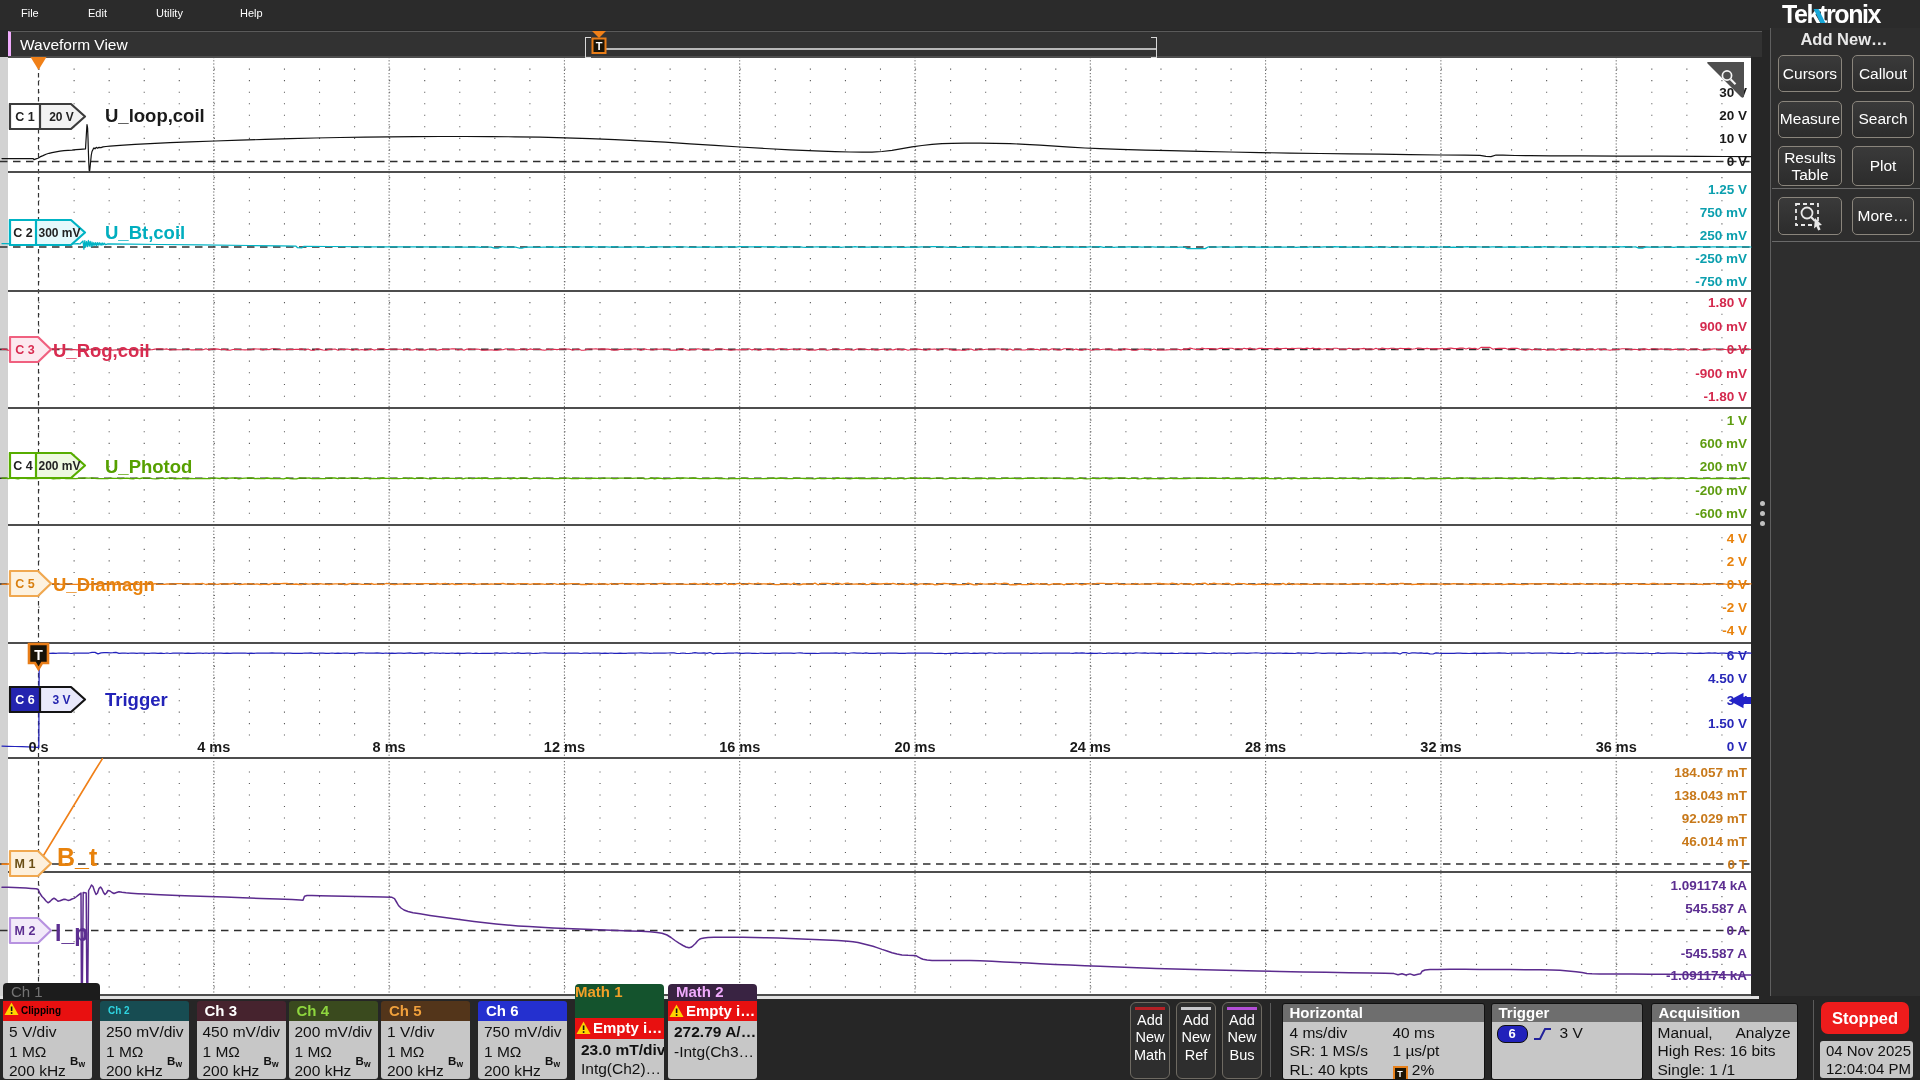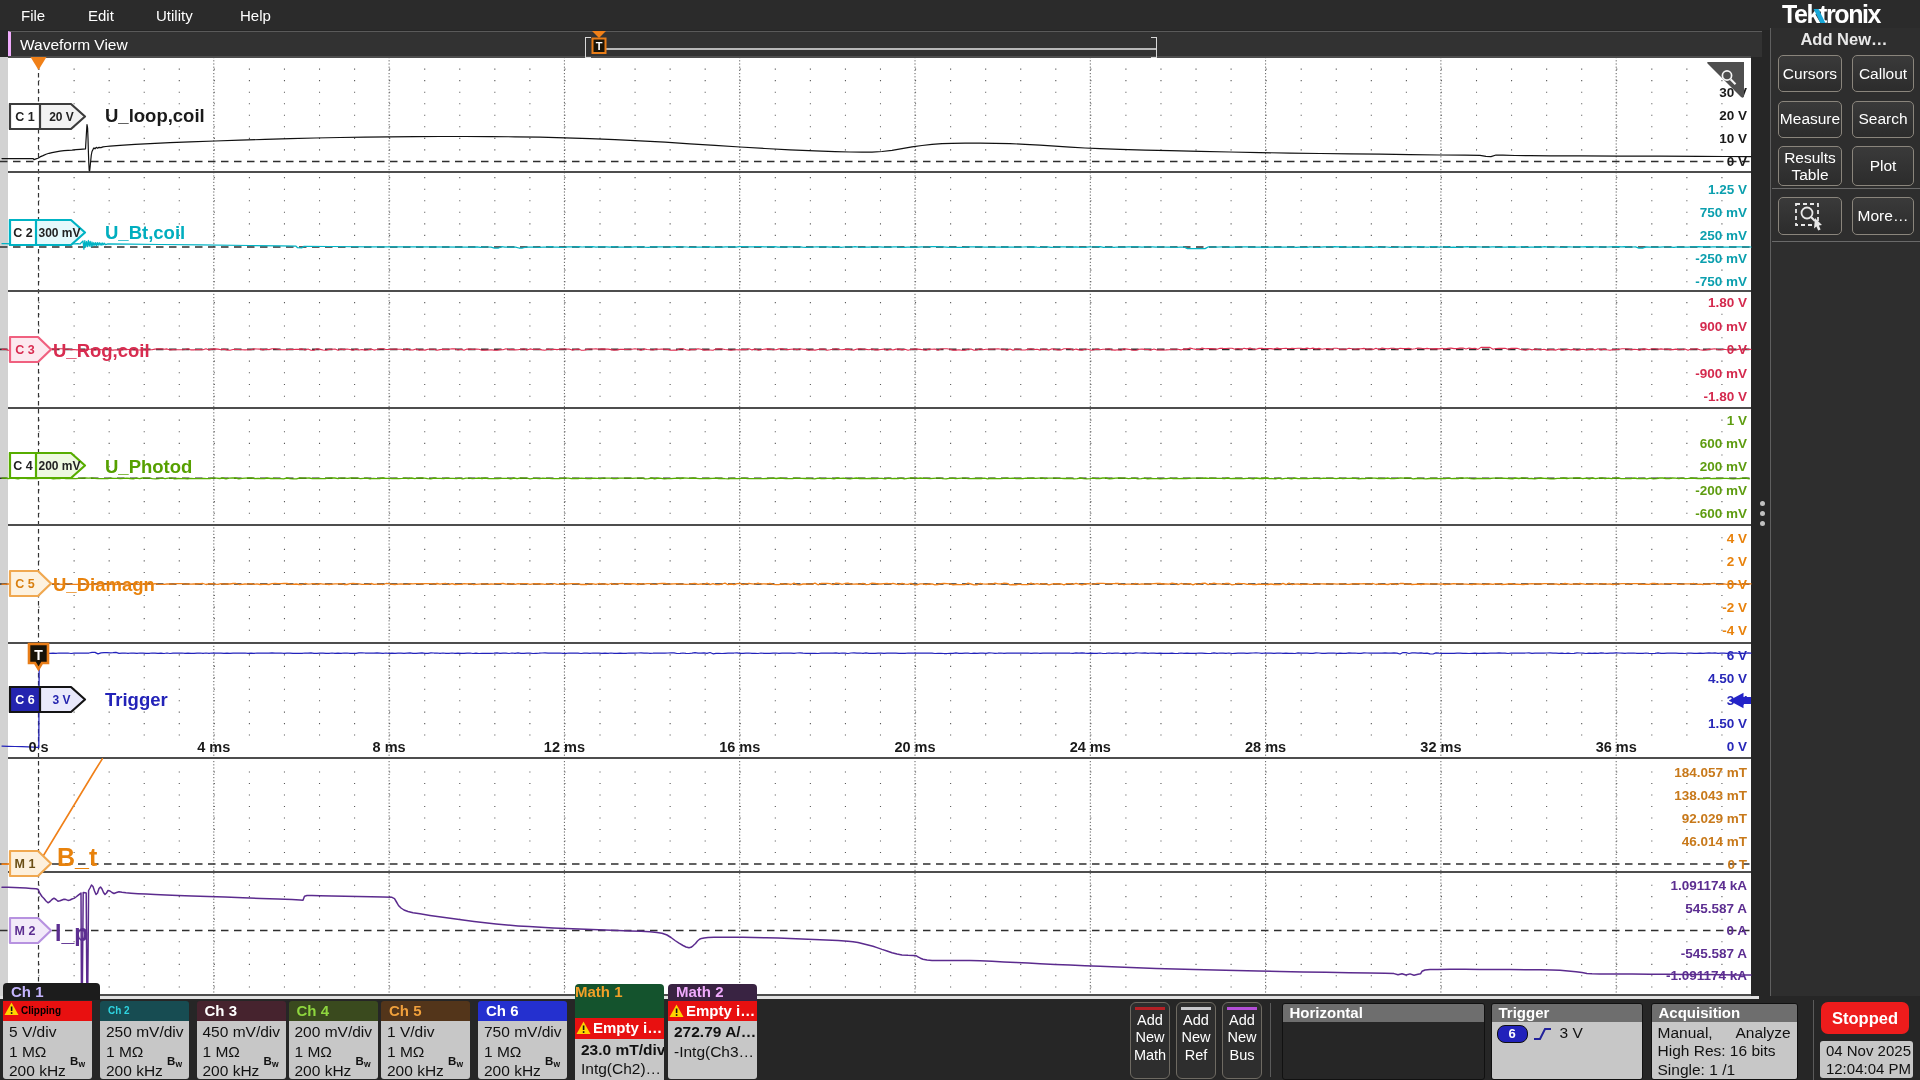--- a/index.html
+++ b/index.html
@@ -1,15 +1,15 @@
 <!DOCTYPE html>
 <html><head><meta charset="utf-8"><style>
 *{margin:0;padding:0;box-sizing:content-box}
 html,body{width:1920px;height:1080px;overflow:hidden;background:#262626;font-family:"Liberation Sans",sans-serif}
-#menubar{position:absolute;left:0;top:0;width:1920px;height:30px;background:#2b2b2b;color:#fff;font-size:15px}
+#menubar{position:absolute;left:0;top:0;width:1920px;height:30px;background:#2b2b2b;color:#fff;font-size:11px}
 #menubar span{position:absolute;top:7px}
 #wvbar{position:absolute;left:8px;top:31px;width:1751px;height:25px;background:#323232;border-top:1px solid #5a5a5a;border-left:3px solid #f0abfc;color:#fff;font-size:15.5px}
 #leftstrip{position:absolute;left:0;top:57px;width:8px;height:939px;background:#d2d2d2}
 #botstrip{position:absolute;left:0;top:995.5px;width:1759px;height:3.5px;background:#e2e2e2}
 </style></head>
 <body>
 <div id="menubar">
     <span style="left:21px">File</span>
     <span style="left:88px">Edit</span>
     <span style="left:156px">Utility</span>
@@ -234,21 +234,21 @@
   </svg>
 <div id="botstrip"></div>
 <div style="position:absolute;left:592px;top:47.5px;width:565px;height:2px;background:#b8b8b8"></div>
 <div style="position:absolute;left:585px;top:37px;width:6px;height:21px;border:1.5px solid #d8d8d8;border-right:none;box-sizing:border-box"></div>
 <div style="position:absolute;left:1151px;top:37px;width:6px;height:21px;border:1.5px solid #d8d8d8;border-left:none;box-sizing:border-box"></div>
 <svg style="position:absolute;left:588px;top:31px" width="22" height="27">
     <path d="M4,0 L18,0 L11,7 Z" fill="#f08018"></path>
     <rect x="4.5" y="7.5" width="13" height="14.5" fill="#1a1408" stroke="#e87d18" stroke-width="2"></rect>
     <text x="11" y="19" text-anchor="middle" font-size="11" font-weight="bold" fill="#fff" font-family="Liberation Sans">T</text>
   </svg>
-<div style="position:absolute;left:3px;top:983px;width:89px;height:17px;background:#1c1c1c;border-radius:4px 4px 0 0;color:#c4b5fd;font-weight:bold;font-size:15px;padding-left:8px;line-height:17px">Ch 1</div>
+<div style="position:absolute;left:3px;top:983px;width:89px;height:17px;background:#1c1c1c;border-radius:4px 4px 0 0;color:#737373;font-weight:normal;font-size:15px;padding-left:8px;line-height:17px">Ch 1</div>
 <div style="position:absolute;left:3px;top:1000.5px;width:89px;height:77px">
 <div style="height:20.5px;background:#e81010;color:#000000;font-weight:bold;font-size:10px;line-height:20px;white-space:nowrap;overflow:hidden"><svg width="15" height="14" viewBox="0 0 15 14" style="vertical-align:-2px;margin:0 2px 0 1px">
         <path d="M7.5,0.5 L14.5,13 L0.5,13 Z" fill="#ffd400"></path>
         <rect x="6.8" y="4.5" width="1.6" height="4.5" fill="#111"></rect>
         <rect x="6.8" y="10.2" width="1.6" height="1.7" fill="#111"></rect>
       </svg>Clipping</div>
 <div style="position:relative;height:56.5px;background:#c7c7c7;color:#111;font-size:15.5px;line-height:19.5px;padding:1px 0 0 6px;border-radius:0 0 3px 3px">5 V/div<br>1 MΩ<br>200 kHz<span style="position:absolute;right:7px;bottom:4px;font-size:11.5px;font-weight:bold;color:#111">B<span style="font-size:8.5px;vertical-align:-2px">w</span></span></div>
   </div>
 <div style="position:absolute;left:100px;top:1000.5px;width:89px;height:77px">
 <div style="height:20.5px;background:#174c52;color:#2fd4e0;font-weight:bold;font-size:10px;line-height:20.5px;padding-left:8px;border-radius:3px 3px 0 0">Ch 2</div>
@@ -290,20 +290,28 @@
   </div>
 <div style="position:absolute;left:1130px;top:1002px;width:38px;height:75px;background:#2e2e2e;border:1px solid #6e6a62;border-radius:6px;text-align:center;color:#fff;font-size:14.5px;line-height:17.5px">
 <div style="margin:4px auto 2px;width:30px;height:2.5px;background:#b42025"></div>Add<br>New<br>Math</div>
 <div style="position:absolute;left:1176px;top:1002px;width:38px;height:75px;background:#2e2e2e;border:1px solid #6e6a62;border-radius:6px;text-align:center;color:#fff;font-size:14.5px;line-height:17.5px">
 <div style="margin:4px auto 2px;width:30px;height:2.5px;background:#c8c8cc"></div>Add<br>New<br>Ref</div>
 <div style="position:absolute;left:1222px;top:1002px;width:38px;height:75px;background:#2e2e2e;border:1px solid #6e6a62;border-radius:6px;text-align:center;color:#fff;font-size:14.5px;line-height:17.5px">
 <div style="margin:4px auto 2px;width:30px;height:2.5px;background:#b44fd8"></div>Add<br>New<br>Bus</div>
 <div style="position:absolute;left:1270px;top:1003px;width:1px;height:74px;background:#5a5a5a"></div>
 <div style="position:absolute;left:1281.5px;top:1003px;width:201px;height:74.5px;border:1.5px solid #111;border-radius:3px;overflow:hidden">
 <div style="height:18px;background:#6e6e6e;color:#fff;font-weight:bold;font-size:15px;line-height:18px;padding-left:7px">Horizontal</div>
+<div style="position:relative;height:56.5px;background:#c7c7c7;color:#111;font-size:15.5px">
+      <div style="position:absolute;left:7px;top:1.5px">4 ms/div</div>
+      <div style="position:absolute;left:110px;top:1.5px">40 ms</div>
+<div style="position:absolute;left:7px;top:20px">SR: 1 MS/s</div>
+      <div style="position:absolute;left:110px;top:20px">1 µs/pt</div>
+<div style="position:absolute;left:7px;top:38.5px">RL: 40 kpts</div>
+      <div style="position:absolute;left:110px;top:38.5px"><span style="display:inline-block;width:11px;height:12px;background:#1c1404;border:2px solid #e8821c;color:#fff;font-size:9px;font-weight:bold;text-align:center;line-height:12px;vertical-align:-2px">T</span> 2%</div>
+    </div>
   </div>
 <div style="position:absolute;left:1490.5px;top:1003px;width:150px;height:74.5px;border:1.5px solid #111;border-radius:3px;overflow:hidden">
 <div style="height:18px;background:#6e6e6e;color:#fff;font-weight:bold;font-size:15px;line-height:18px;padding-left:7px">Trigger</div>
 <div style="position:relative;height:56.5px;background:#c7c7c7;color:#111;font-size:15.5px">
       <div style="position:absolute;left:5px;top:3px;width:29px;height:16px;background:#2222bb;border:1px solid #111;border-radius:8px;color:#fff;font-size:13px;font-weight:bold;text-align:center;line-height:16px">6</div>
 <svg style="position:absolute;left:40px;top:3px" width="22" height="17">
         <polyline points="2,14 8,14 13,4 19,4" fill="none" stroke="#23239b" stroke-width="2"></polyline>
       </svg>
 <div style="position:absolute;left:68px;top:2px">3 V</div>
     </div>

